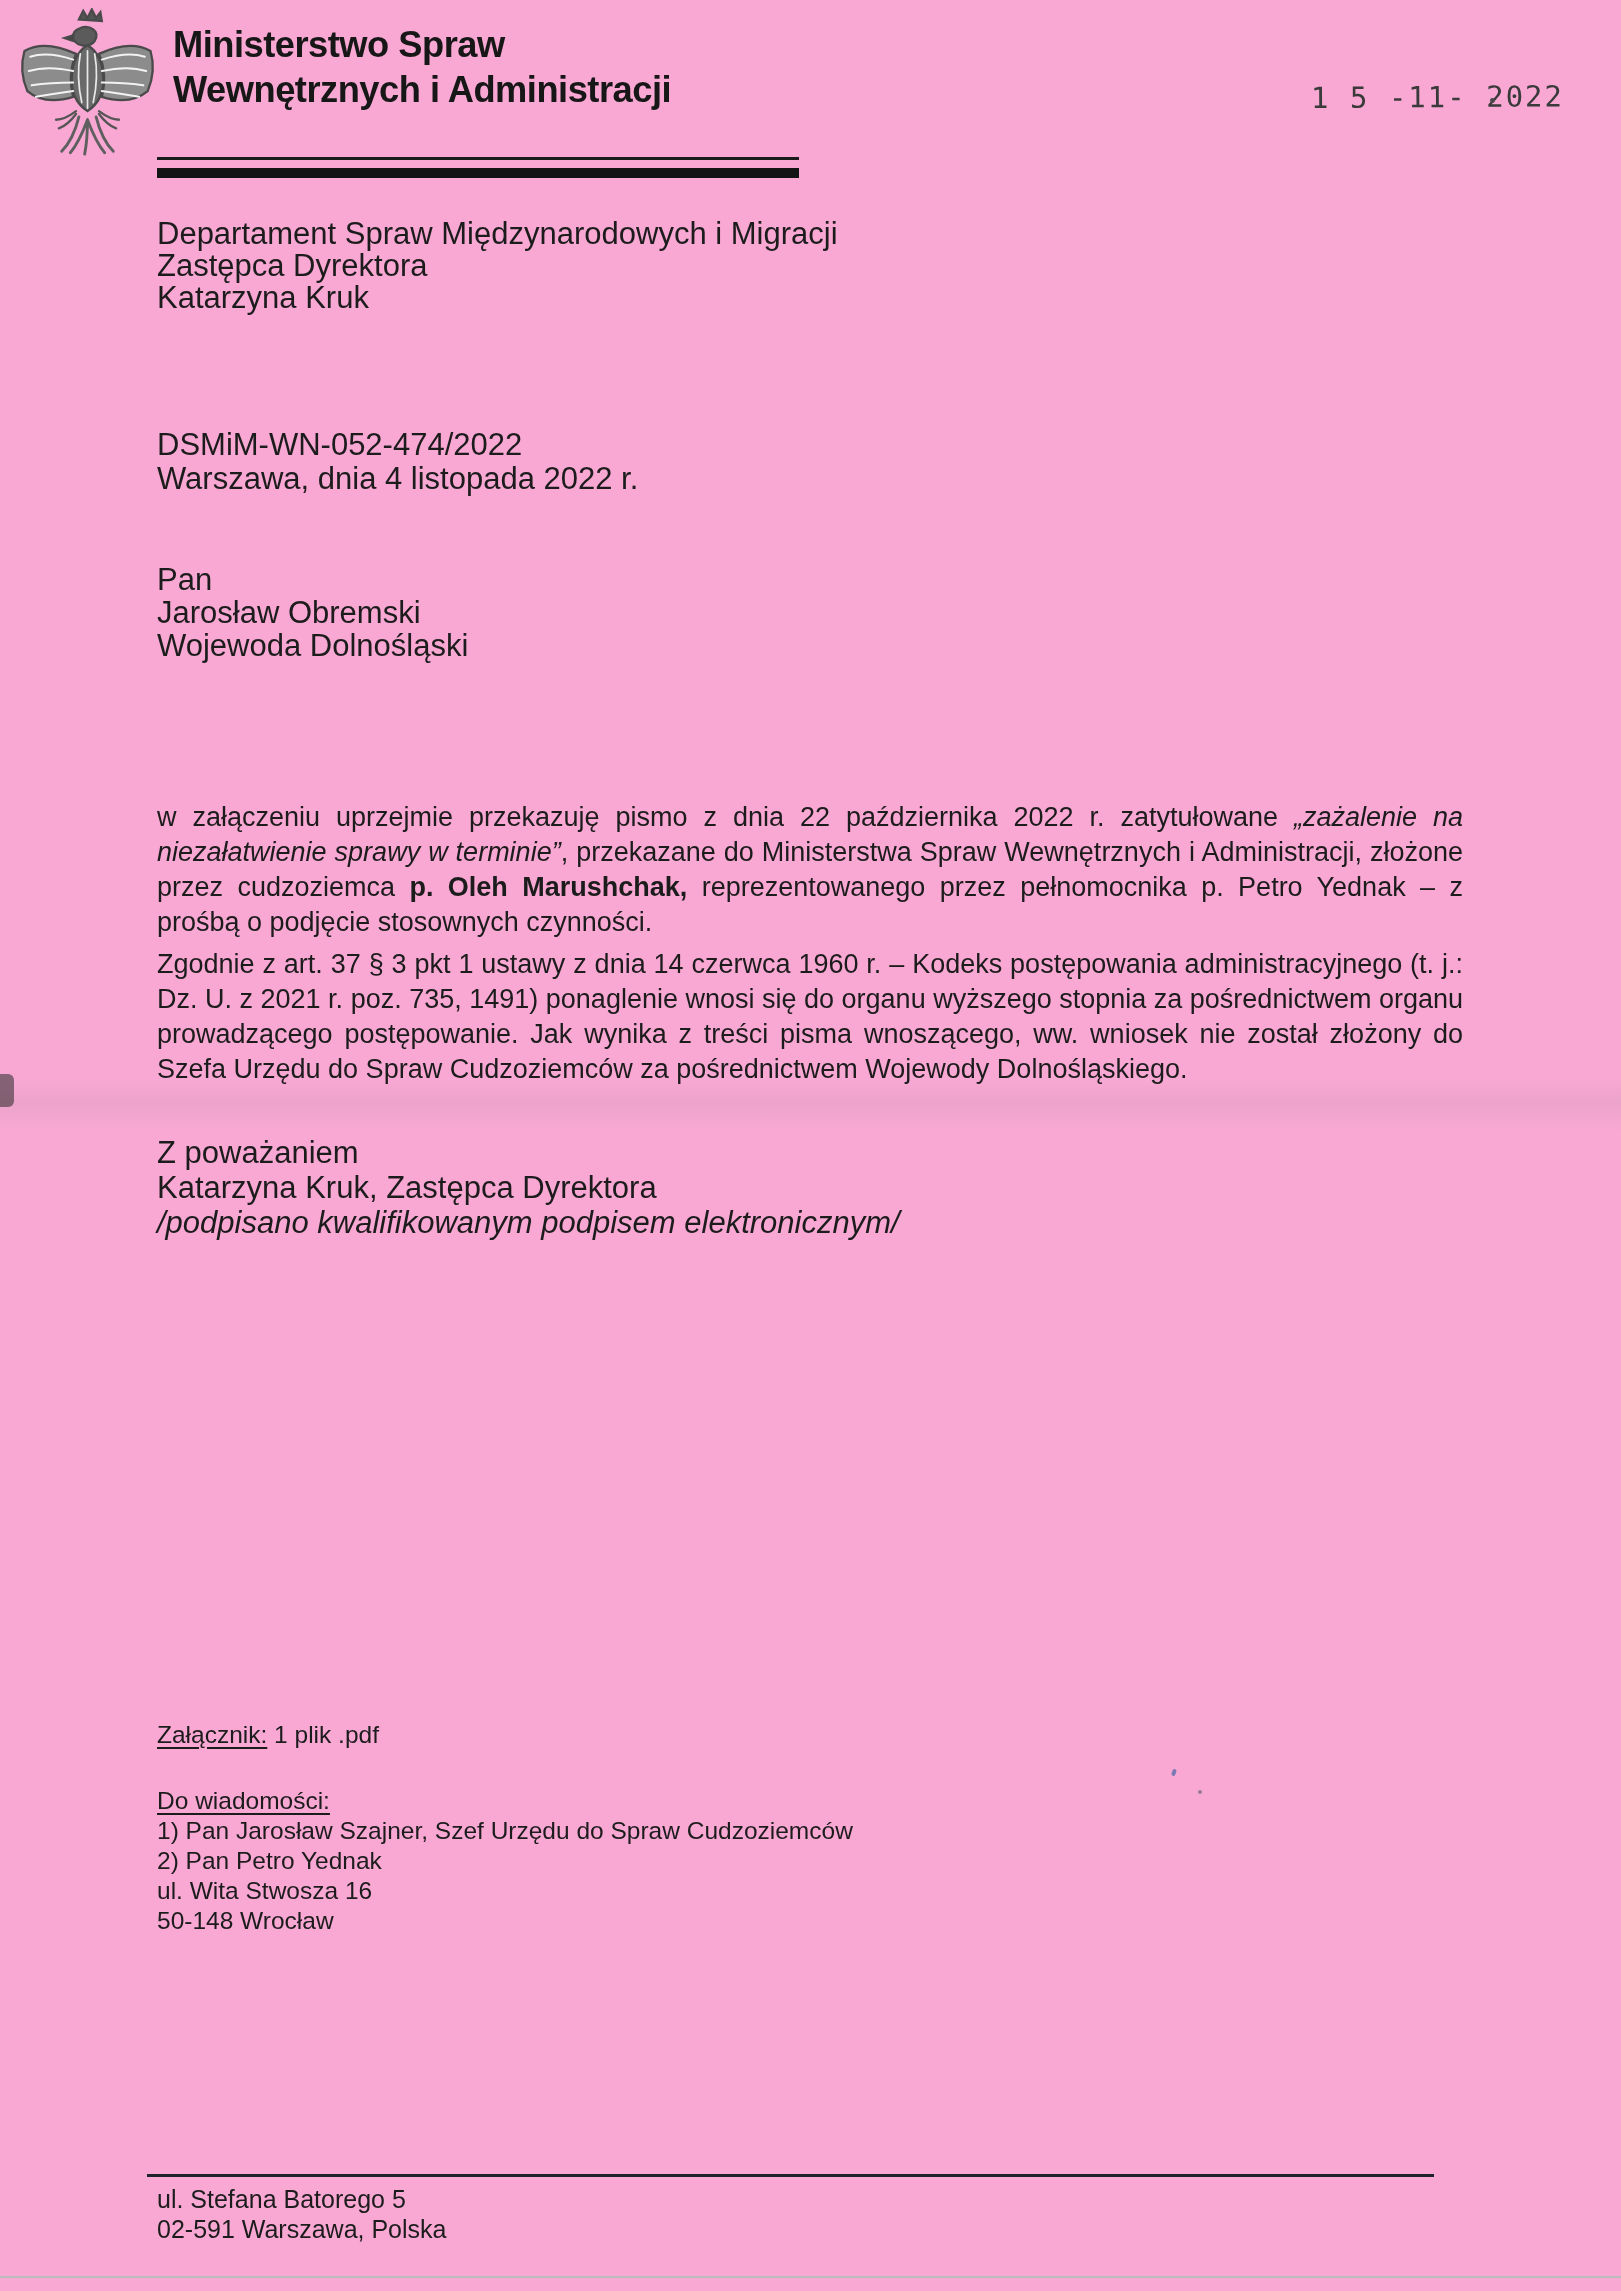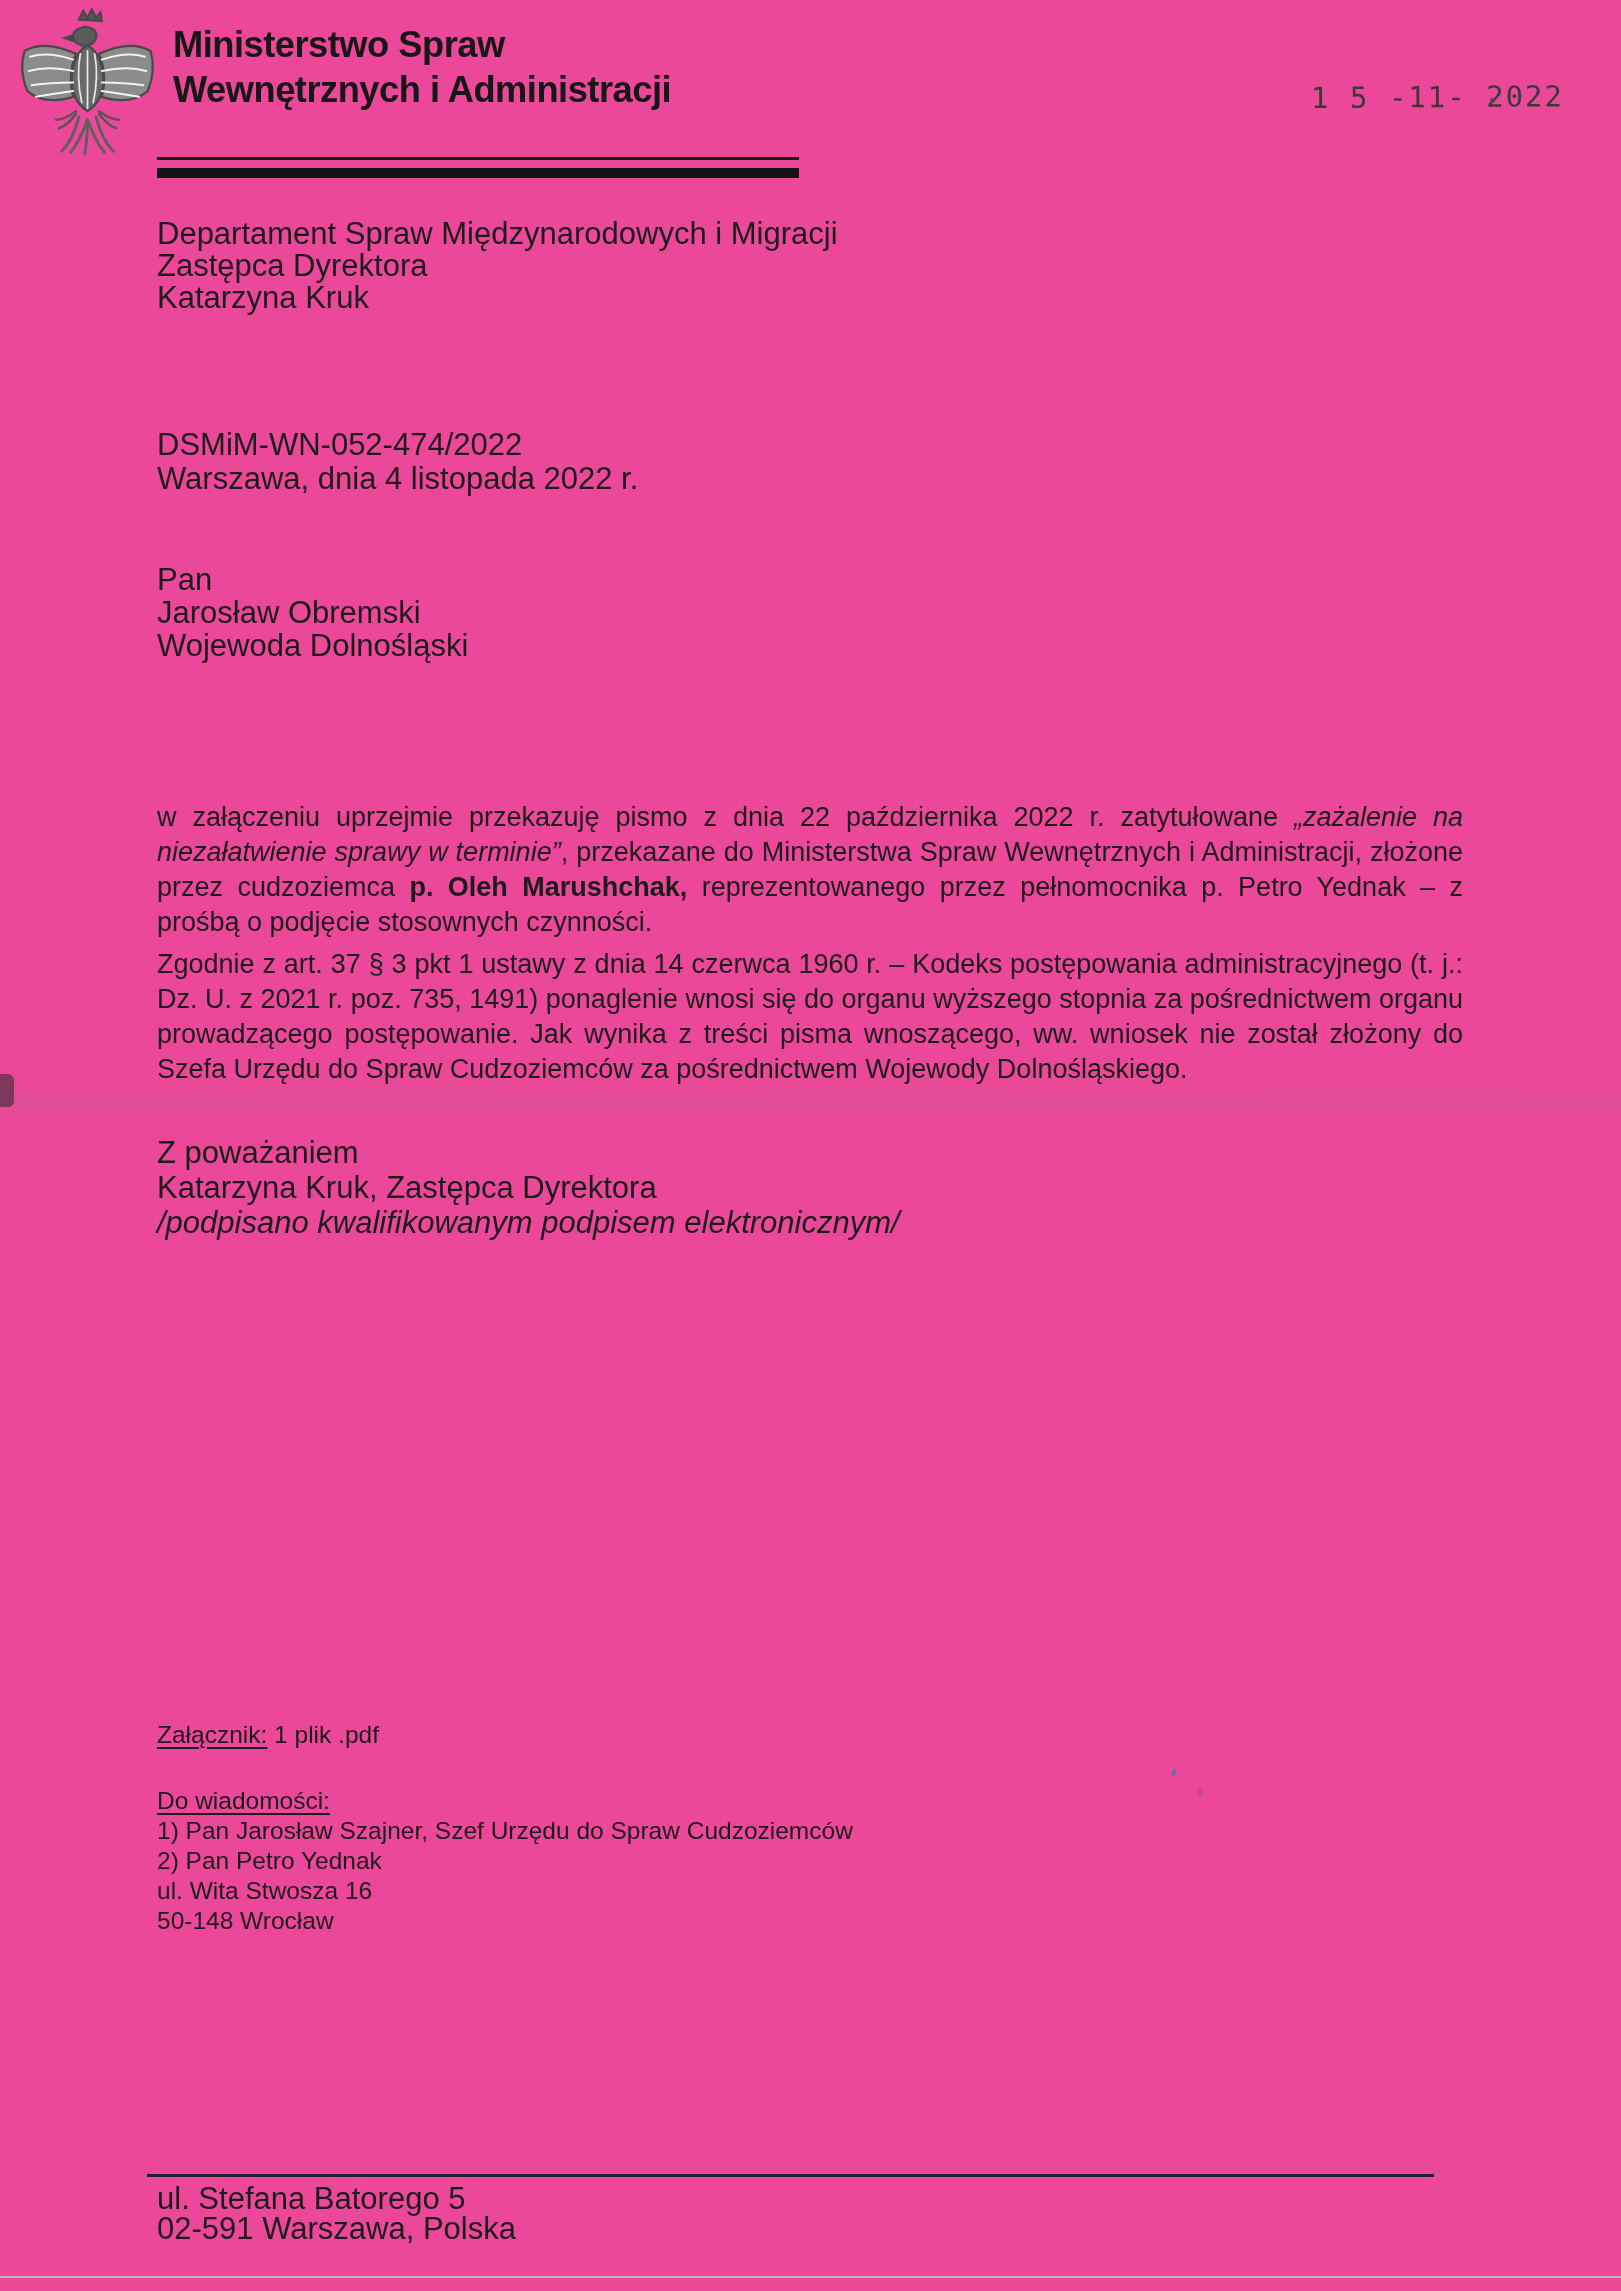--- a/index.html
+++ b/index.html
@@ -1,20 +1,20 @@
 <!DOCTYPE html>
 <html lang="pl"><head>
 <meta charset="utf-8">
 <title>Scanned letter</title>
 <style>
   html,body{margin:0;padding:0;background:#ffffff;}
   .page{
     position:relative;
     width:1621px;height:2292px;
-    background:#ec4899;
+    background:#f9a8d4;
     font-family:"Liberation Sans", sans-serif;
     color:#1c1c1c;
     overflow:hidden;
   }
   .abs{position:absolute;}
 
   
   .emblem{left:13.7px;top:7.8px;width:147px;height:149px;}
   .ministry-name{
     left:173px;top:21.6px;width:706px;
@@ -59,21 +59,21 @@
   .signature-note{font-style:italic;}
 
   .attachment-line{left:157px;top:1721px;width:784px;font-size:24.5px;}
   .cc-block{left:157px;top:1786px;width:882px;font-size:24.5px;line-height:30px;}
   .u{text-decoration:underline;text-underline-offset:3.9px;}
 
   .speck1{left:1172px;top:1769px;width:3.9px;height:6.9px;background:#5a6fae;opacity:.8;border-radius:2px;transform:rotate(20deg);}
   .speck2{left:1198px;top:1790px;width:3.9px;height:3.9px;background:#6a6a7a;opacity:.7;border-radius:50%;}
 
   .footer-rule{left:147px;top:2174px;width:1287px;height:2.9px;background:#20222b;}
-  .footer-block{left:157px;top:2184px;width:686px;font-size:31px;line-height:30px;}
+  .footer-block{left:157px;top:2184px;width:686px;font-size:25px;line-height:30px;}
   .bottom-scan-line{left:0;top:2276px;width:1621px;height:2px;background:#b9bbbd;}
 </style>
 </head>
 <body>
 
 <div class="page">
 
   <div class="abs emblem">
     <svg viewBox="0 0 100 104" width="147" height="149" aria-hidden="true">
       <g stroke="#4a4a4a" stroke-width="1.6" fill="none" stroke-linecap="round">

